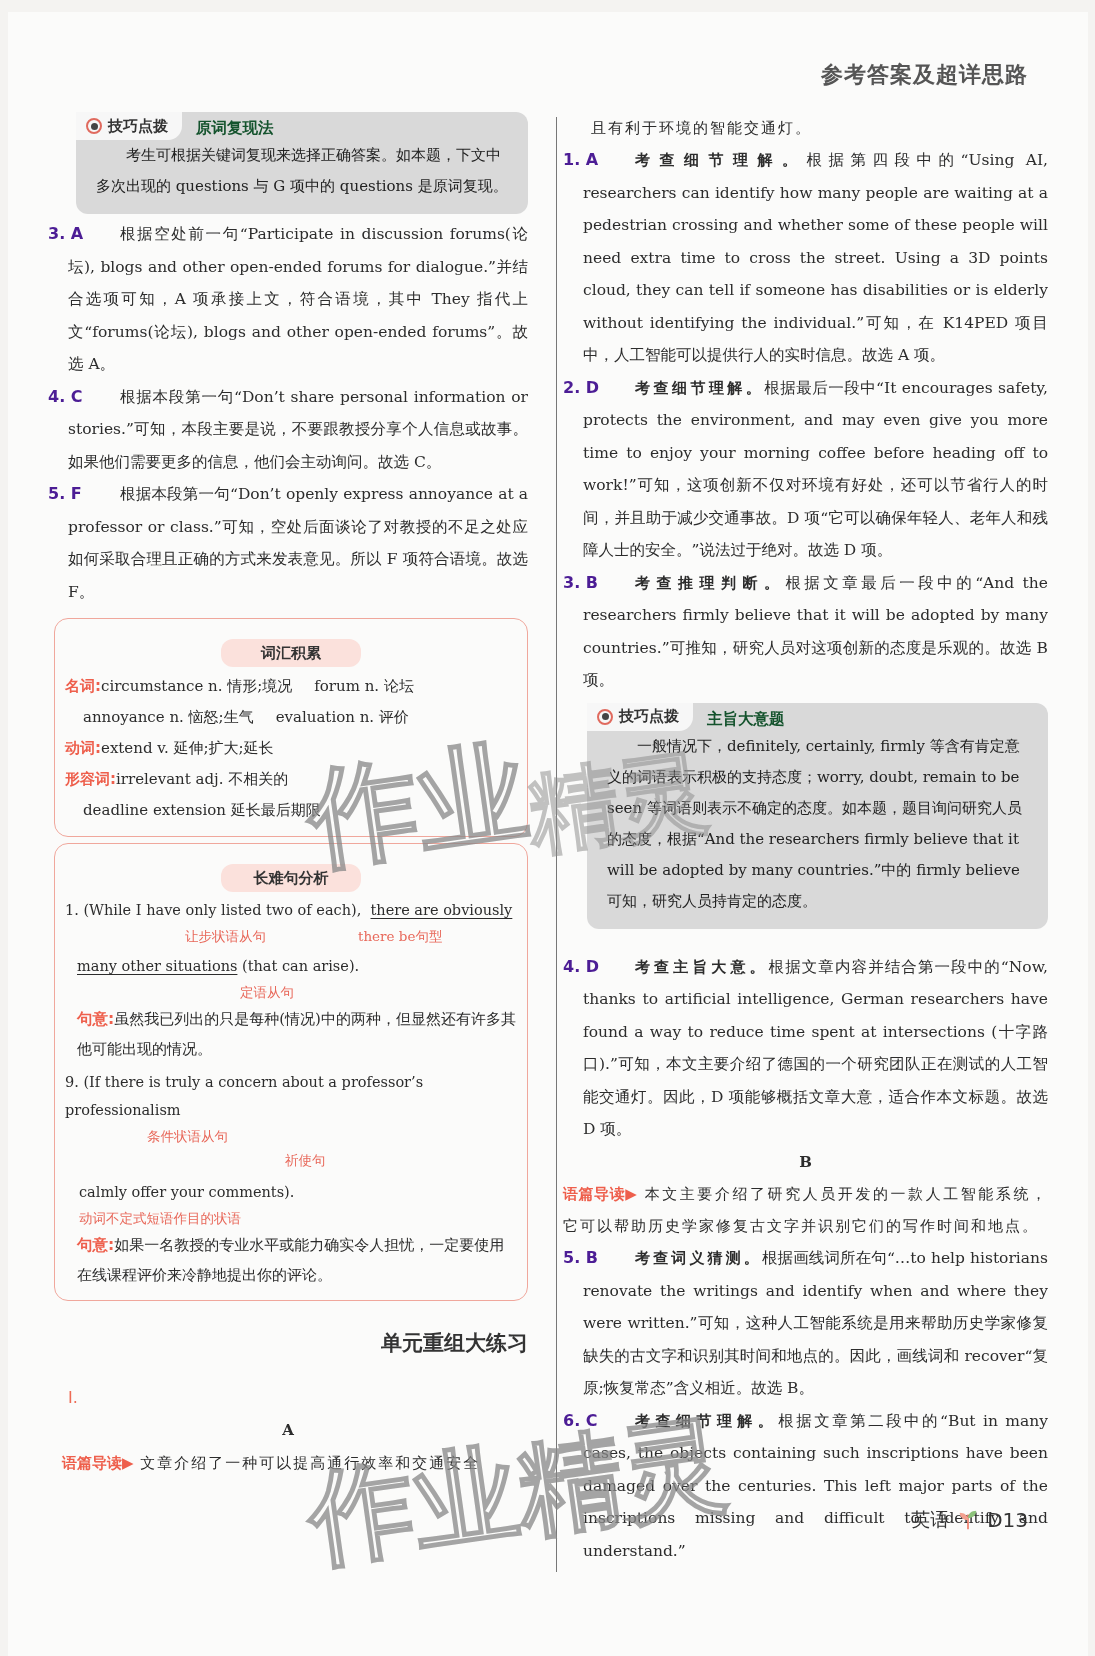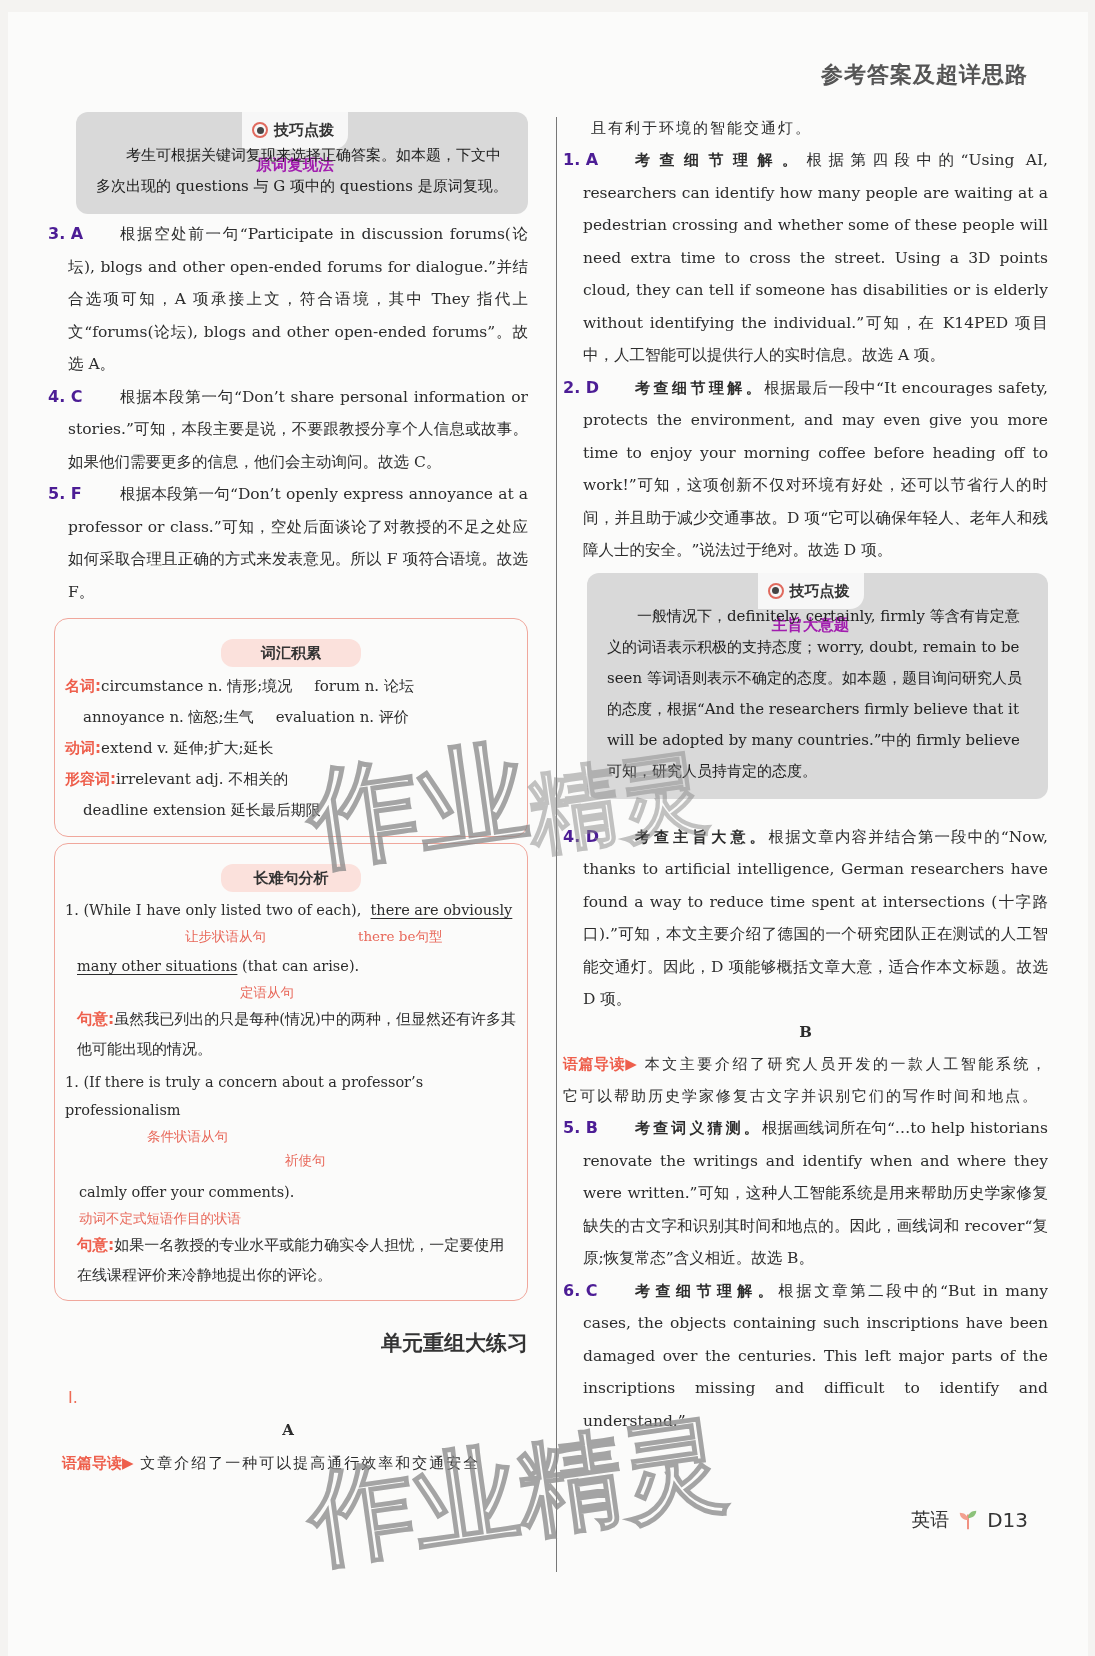--- a/index.html
+++ b/index.html
@@ -30,34 +30,34 @@
     .col-left { left: 40px; width: 480px; }
     .col-right { left: 555px; width: 485px; }
 
     .tip-box {
       background: #d9d9d9;
       border-radius: 12px;
       padding: 10px 14px 12px 20px;
       margin: 0 0 4px 28px;
       position: relative;
     }
-    .tip-head { display: flex; align-items: center; height: 28px; margin-left: -20px; margin-top: -10px; flex-direction: column; }
+    .tip-head { display: flex; height: 28px; margin-left: -20px; margin-top: -10px; }
     .tip-tag {
       background: #f7f7f7; border-radius: 0 0 14px 0;
       padding: 2px 14px 2px 10px; display: flex; align-items: center; gap: 6px;
       font-family: "DejaVu Sans", "Liberation Sans", sans-serif;
       font-weight: bold; font-size: 15px; color: #333;
     }
     .tip-dot {
       width: 16px; height: 16px; border-radius: 50%; border: 2px solid #e06a5e;
       display: inline-flex; align-items: center; justify-content: center;
     }
     .tip-dot::after { content: ""; width: 7px; height: 7px; border-radius: 50%; background: #444; }
     .tip-name {
-      color: #a21caf;
+      margin-left: 14px; color: #14532d;
       font-family: "DejaVu Sans", "Liberation Sans", sans-serif;
       font-weight: bold; font-size: 15.5px;
     }
     .tip-body { text-indent: 2em; font-size: 15px; line-height: 31px; color: #222; }
 
     .answer { position: relative; padding-left: 20px; text-align: justify; }
     .answer .num {
       position: absolute; left: 0; top: 0;
       font-family: "DejaVu Sans", "Liberation Sans", sans-serif;
       color: #4c1d95; font-weight: bold; font-size: 16px;
@@ -181,21 +181,21 @@
       </div>
       <div class="sent" style="padding-left:12px;margin-top:4px">
         <u>many other situations</u> <span>(that can arise).</span>
       </div>
       <div class="anno" style="padding-left:175px">定语从句</div>
       <div class="meaning">
         <span class="vocab-label">句意:</span><span>虽然我已列出的只是每种(情况)中的两种，但显然还有许多其他可能出现的情况。</span>
       </div>
 
       <div class="sent" style="margin-top:4px">
-        <span>1. (If there is truly a concern about a professor’s professionalism</span>
+        <span>9. (If there is truly a concern about a professor’s professionalism</span>
       </div>
       <div class="anno" style="padding-left:82px">条件状语从句</div>
       <div class="anno" style="padding-left:220px">祈使句</div>
       <div class="sent" style="padding-left:14px;margin-top:6px">calmly offer your comments).</div>
       <div class="anno" style="padding-left:14px">动词不定式短语作目的状语</div>
       <div class="meaning">
         <span class="vocab-label">句意:</span><span>如果一名教授的专业水平或能力确实令人担忧，一定要使用在线课程评价来冷静地提出你的评论。</span>
       </div>
     </div>
 
@@ -211,20 +211,24 @@
   <div class="col col-right">
     <div class="guide" style="padding-left:28px">且有利于环境的智能交通灯。</div>
 
     <div class="answer">
       <span class="num">1. A</span>
       <span class="first"></span><span class="lead">考查细节理解。</span><span>根据第四段中的“Using AI, researchers can identify how many people are waiting at a pedestrian crossing and whether some of these people will need extra time to cross the street. Using a 3D points cloud, they can tell if someone has disabilities or is elderly without identifying the individual.”可知，在 K14PED 项目中，人工智能可以提供行人的实时信息。故选 A 项。</span>
     </div>
     <div class="answer">
       <span class="num">2. D</span>
       <span class="first"></span><span class="lead">考查细节理解。</span><span>根据最后一段中“It encourages safety, protects the environment, and may even give you more time to enjoy your morning coffee before heading off to work!”可知，这项创新不仅对环境有好处，还可以节省行人的时间，并且助于减少交通事故。D 项“它可以确保年轻人、老年人和残障人士的安全。”说法过于绝对。故选 D 项。</span>
+    </div>
+    <div class="answer">
+      <span class="num">3. B</span>
+      <span class="first"></span><span class="lead">考查推理判断。</span><span>根据文章最后一段中的“And the researchers firmly believe that it will be adopted by many countries.”可推知，研究人员对这项创新的态度是乐观的。故选 B 项。</span>
     </div>
 
     <div class="tip-box" style="margin-top:6px;margin-left:24px">
       <div class="tip-head">
         <span class="tip-tag">
           <span class="tip-dot"></span>
           <span>技巧点拨</span>
         </span>
         <span class="tip-name">主旨大意题</span>
       </div>

